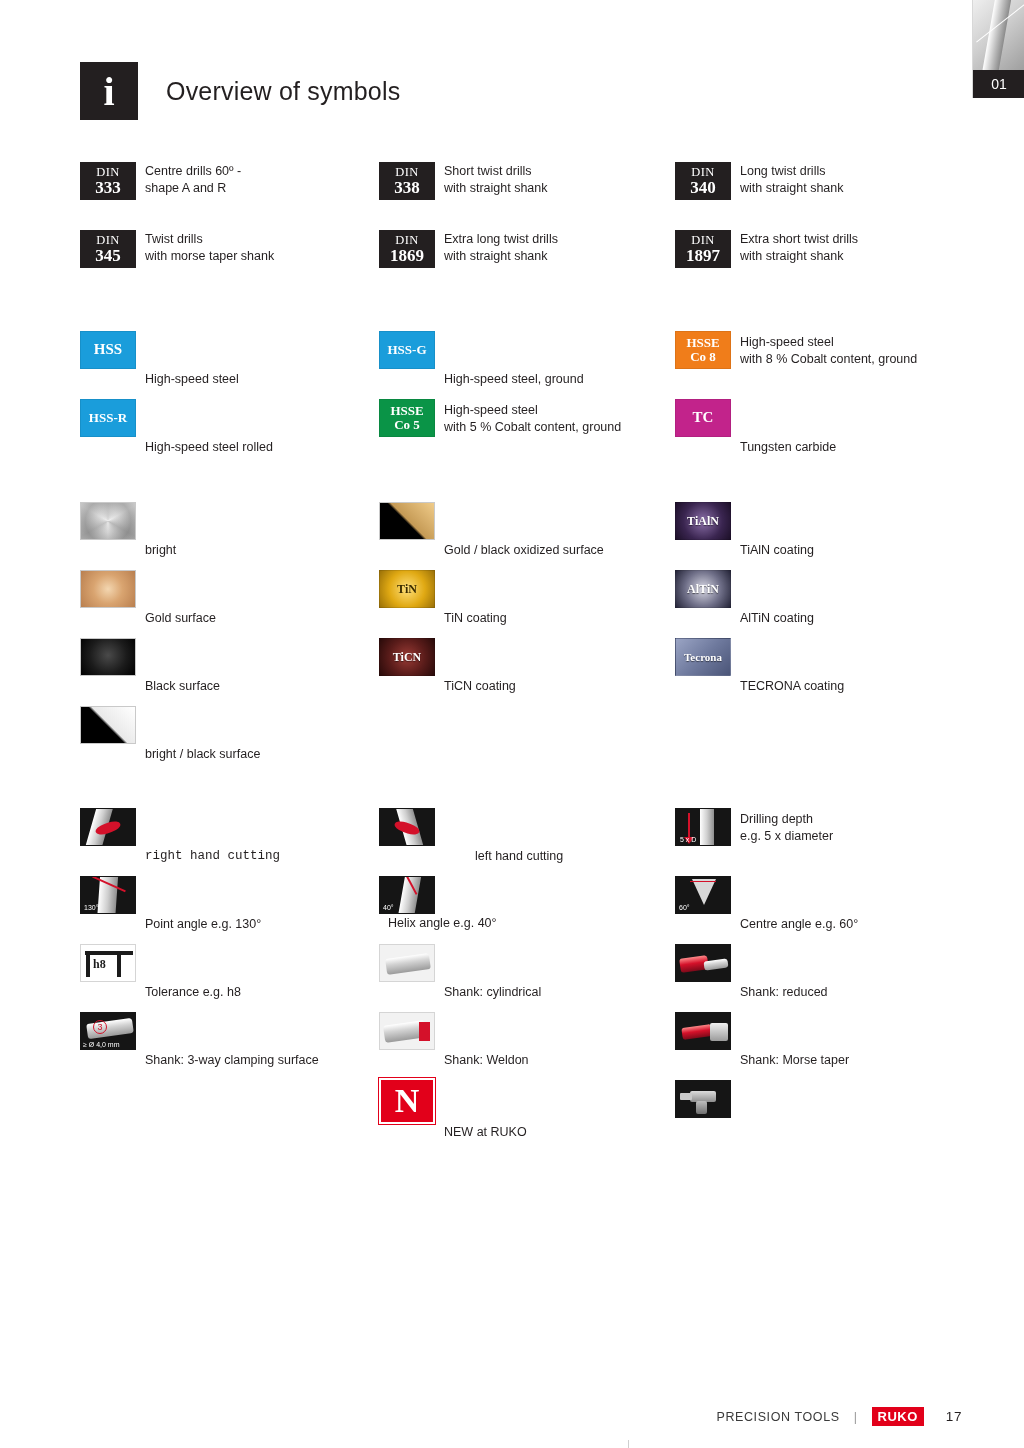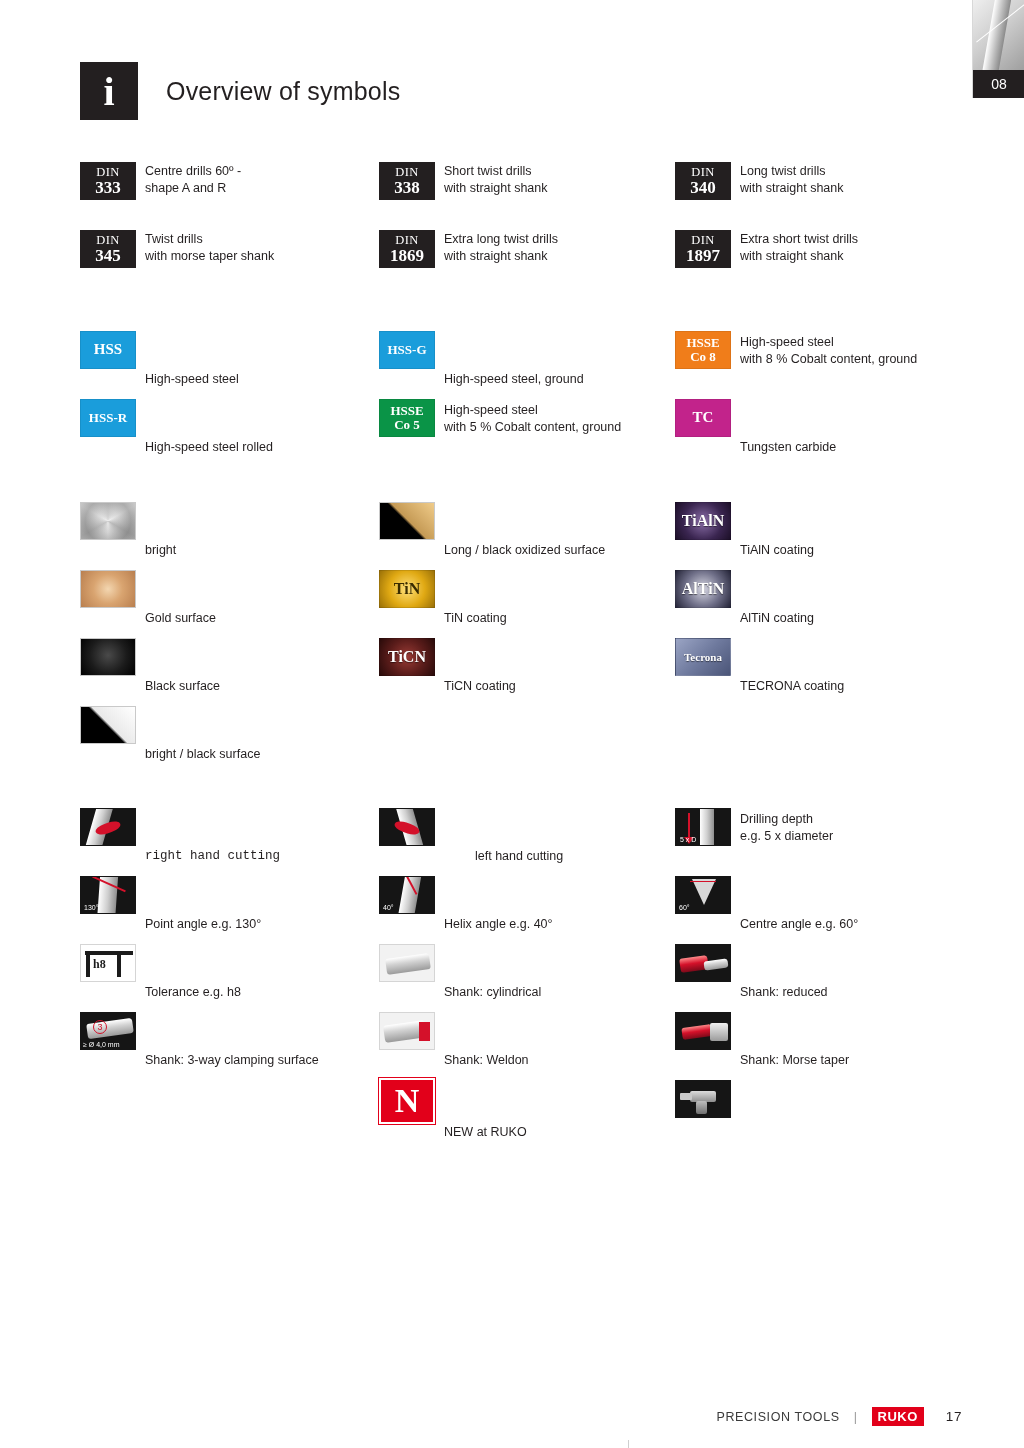--- a/index.html
+++ b/index.html
@@ -91,21 +91,21 @@
       background-blend-mode:multiply; }
   .sw-gold     { background:
       radial-gradient(circle at 50% 50%, #f3d6b0 0%, #d9a470 45%, #b97f4f 100%); }
   .sw-black    { background:
       radial-gradient(circle at 50% 45%, #4a4a4a 0%, #1b1b1b 55%, #000000 100%); }
   .sw-brightblack{ background:linear-gradient(45deg,#000000 0%,#000000 48%,#e9e9e9 52%,#ffffff 100%); }
   .sw-goldblack{ background:linear-gradient(45deg,#000000 0%,#000000 48%,#c59a55 52%,#f0cc8a 100%); }
 
   .coat-box {
     width:56px; height:38px; display:flex; align-items:center; justify-content:center;
-    color:#ffffff; font-family:"Liberation Serif", serif; font-size:16px; font-weight:bold;
+    color:#ffffff; font-family:"Liberation Serif", serif; font-size:12px; font-weight:bold;
     border:1px solid rgba(0,0,0,0.12); text-shadow:0 1px 1px rgba(0,0,0,.5);
   }
   .coat-tialn { background:radial-gradient(circle at 50% 50%,#8b6fa8 0%,#3a2550 60%,#1d1029 100%); }
   .coat-tin   { background:radial-gradient(circle at 50% 50%,#ffe07a 0%,#e0a913 55%,#9c7208 100%); color:#3a2c00; text-shadow:none;}
   .coat-altin { background:radial-gradient(circle at 50% 50%,#d8d8e4 0%,#6f6f88 55%,#26263a 100%); }
   .coat-ticn  { background:radial-gradient(circle at 50% 50%,#9a3b35 0%,#5a1c1a 55%,#2a0b0a 100%); }
   .coat-tecrona{ background:linear-gradient(135deg,#9aa4c4 0%,#6f7a9e 50%,#4b5578 100%); font-size:11px;}
 
   
   .tool-box {
@@ -169,21 +169,21 @@
 <body>
 
 <div class="page-header">
   <div class="info-badge">i</div>
   <div class="page-title">Overview of symbols</div>
 </div>
 
 <div class="chapter-tab">
   <div class="tab-img"></div>
   <div class="tab-slash"></div>
-  <div class="tab-num">08</div>
+  <div class="tab-num">01</div>
 </div>
 
 <div class="sym-grid">
 
   <div class="sym-item" style="left:80px; top:162px;">
     <div class="sym-icon din-box">
       <span class="l1">DIN</span>
       <span class="l2">333</span>
     </div>
     <div class="sym-label">Centre drills 60º -
@@ -280,21 +280,21 @@
     </div>
     <div class="sym-label" style="align-self:flex-end; margin-bottom:-18px;">Tungsten carbide</div>
   </div>
 
   <div class="sym-item" style="left:80px; top:502px;">
     <div class="sym-icon swatch sw-bright"></div>
     <div class="sym-label" style="align-self:flex-end; margin-bottom:-18px;">bright</div>
   </div>
   <div class="sym-item" style="left:379px; top:502px;">
     <div class="sym-icon swatch sw-goldblack"></div>
-    <div class="sym-label" style="align-self:flex-end; margin-bottom:-18px;">Long / black oxidized surface</div>
+    <div class="sym-label" style="align-self:flex-end; margin-bottom:-18px;">Gold / black oxidized surface</div>
   </div>
   <div class="sym-item align-mid" style="left:675px; top:502px;">
     <div class="sym-icon coat-box coat-tialn">
       <span>TiAlN</span>
     </div>
     <div class="sym-label" style="align-self:flex-end; margin-bottom:-18px;">TiAlN coating</div>
   </div>
 
   <div class="sym-item" style="left:80px; top:570px;">
     <div class="sym-icon swatch sw-gold"></div>
@@ -364,21 +364,21 @@
 
   <div class="sym-item" style="left:80px; top:876px;">
     <div class="sym-icon tool-box dark">
       <div class="drill-body" style="left:18px; top:-14px; width:18px; transform:rotate(4deg);"></div>
       <div style="position:absolute; left:10px; top:6px; width:36px; height:2px; background:#d4112a; transform:rotate(24deg);"></div>
       <div class="cap" style="left:3px; bottom:2px;">130°</div>
     </div>
     <div class="sym-label" style="align-self:flex-end; margin-bottom:-18px;">Point angle e.g. 130°</div>
   </div>
 
-  <div class="sym-item" style="left:379px; top:876px;">
+  <div class="sym-item" style="left:379px; top:876px;flex-direction:column;">
     <div class="sym-icon tool-box dark">
       <div class="drill-body" style="left:22px; top:-12px; width:16px; transform:rotate(10deg);"></div>
       <div style="position:absolute; left:16px; top:4px; width:28px; height:2px; background:#d4112a; transform:rotate(62deg);"></div>
       <div class="cap" style="left:3px; bottom:2px;">40°</div>
     </div>
     <div class="sym-label" style="align-self:flex-end; margin-bottom:-18px;">Helix angle e.g. 40°</div>
   </div>
 
   <div class="sym-item" style="left:675px; top:876px;">
     <div class="sym-icon tool-box dark">

